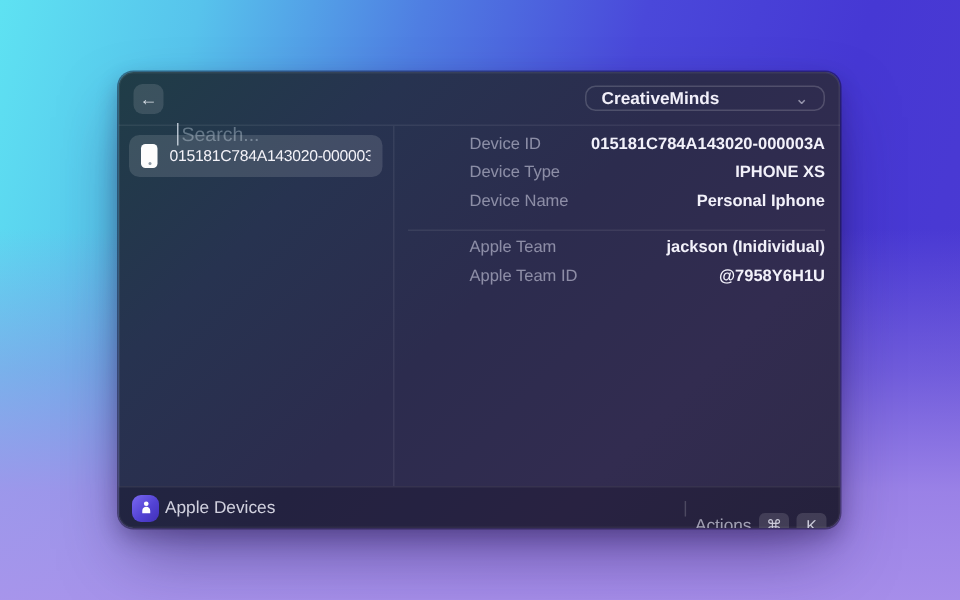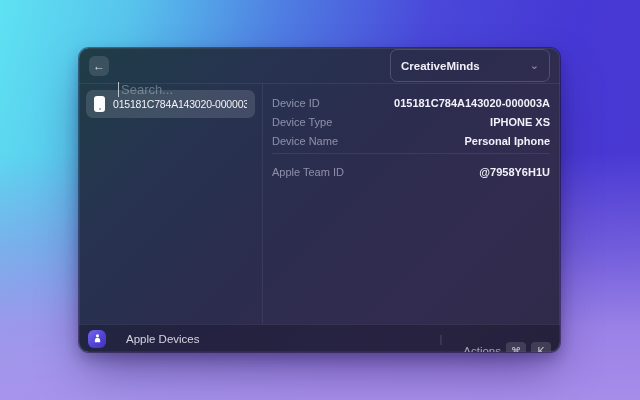--- a/index.html
+++ b/index.html
@@ -50,21 +50,21 @@
     margin-right: 2px; flex: 0 0 1px;
   }
   .search-input {
     flex: 1; min-width: 0;
     background: transparent; border: none; outline: none;
     color: #eef2f6; font-size: 13px;
     font-family: "Liberation Sans", sans-serif;
   }
   .search-input::placeholder { color: rgba(205,220,235,0.38); }
   .dropdown {
-    flex: 0 0 160px; height: 33px;
+    flex: 0 0 160px; height: 17px;
     border: 1px solid rgba(255,255,255,0.17);
     border-radius: 7px;
     display: flex; align-items: center; justify-content: space-between;
     padding: 0 10px;
     color: #f1eff9; font-size: 11.5px; font-weight: 700;
   }
   .dropdown .chev { color: rgba(235,235,250,0.55); font-size: 11px; font-weight: 400; }
 
   
   .main { flex: 1; display: flex; min-height: 0; }
@@ -90,35 +90,36 @@
     width: 2px; height: 2px; border-radius: 50%;
     background: #8d9aa5;
   }
   .list-item .label {
     font-size: 10.5px; letter-spacing: -0.2px;
     color: #f3f2f8; white-space: nowrap; overflow: hidden;
   }
 
   .details { flex: 1; padding: 6px 10px 0 9px; }
   .drow {
-    height: 19px; display: flex; align-items: flex-end;
+    height: 19px; display: flex; align-items: flex-start;
     justify-content: space-between; gap: 10px;
     font-size: 11px;
+    margin-left: 41px;
   }
   .drow .dlabel { color: rgba(230,230,248,0.52); white-space: nowrap; }
   .drow .dvalue { color: #f2f1fa; font-weight: 700; white-space: nowrap; }
   .dsep { height: 1px; background: rgba(255,255,255,0.08); margin: 6px 0 5px 0; }
 
   
   .footer {
     flex: 0 0 28px; height: 28px;
     border-top: 1px solid rgba(255,255,255,0.08);
     background: rgba(14,9,30,0.28);
     display: flex; align-items: center;
-    padding: 0 9px; gap: 20px;
+    padding: 0 9px; gap: 4px;
   }
   .app-icon {
     width: 18px; height: 18px; flex: 0 0 18px;
     border-radius: 6px;
     background: linear-gradient(135deg, #7a68f0 0%, #5343d4 55%, #4130b8 100%);
     display: flex; align-items: center; justify-content: center;
   }
   .app-name { font-size: 11.5px; color: rgba(240,240,250,0.85); }
   .spacer { flex: 1; }
   .primary-action {
@@ -175,20 +176,24 @@
       <div class="drow">
         <span class="dlabel">Device Type</span>
         <span class="dvalue">IPHONE XS</span>
       </div>
       <div class="drow">
         <span class="dlabel">Device Name</span>
         <span class="dvalue">Personal Iphone</span>
       </div>
       <div class="dsep"></div>
       <div class="drow">
+        <span class="dlabel">Apple Team</span>
+        <span class="dvalue">jackson (Inidividual)</span>
+      </div>
+      <div class="drow">
         <span class="dlabel">Apple Team ID</span>
         <span class="dvalue">@7958Y6H1U</span>
       </div>
     </div>
 
   </div>
 
   <div class="footer">
     <div class="app-icon">
       <svg width="11" height="11" viewBox="0 0 24 24">

